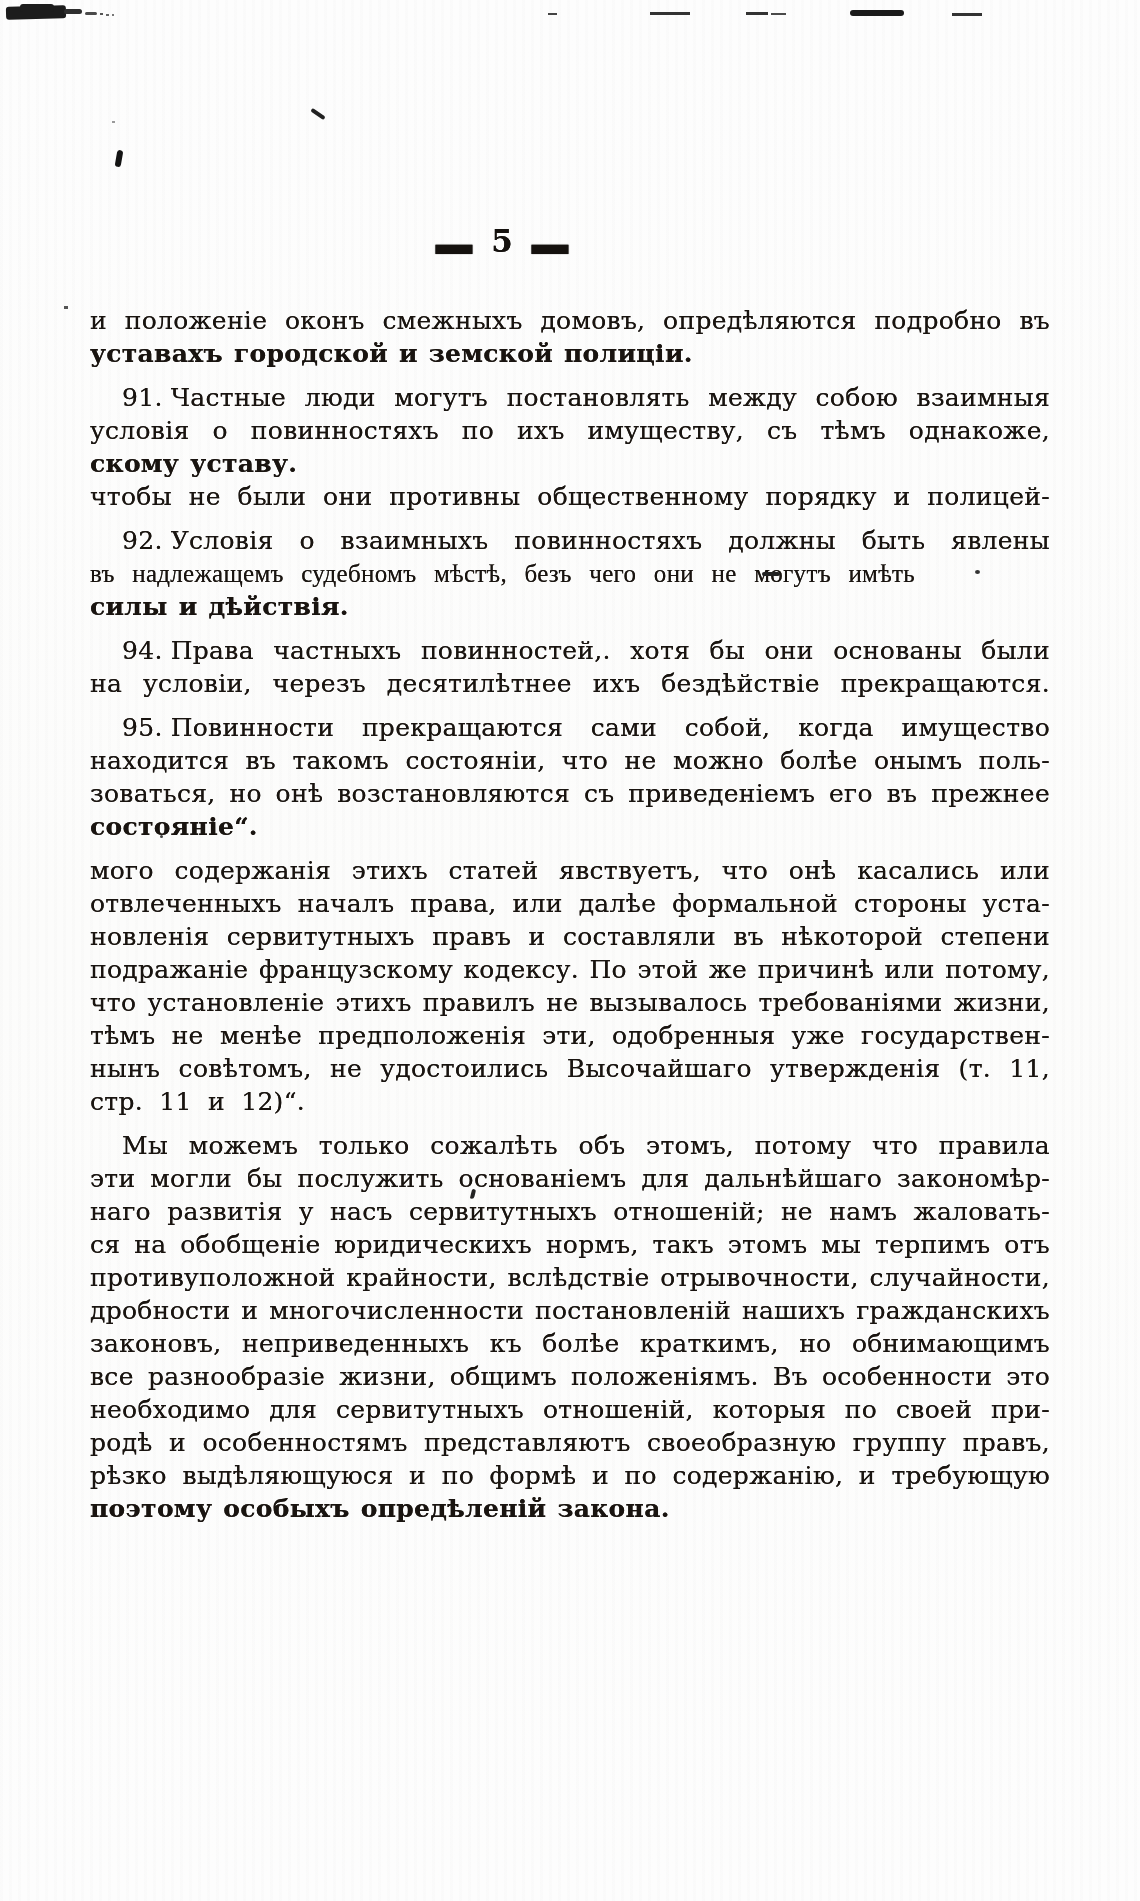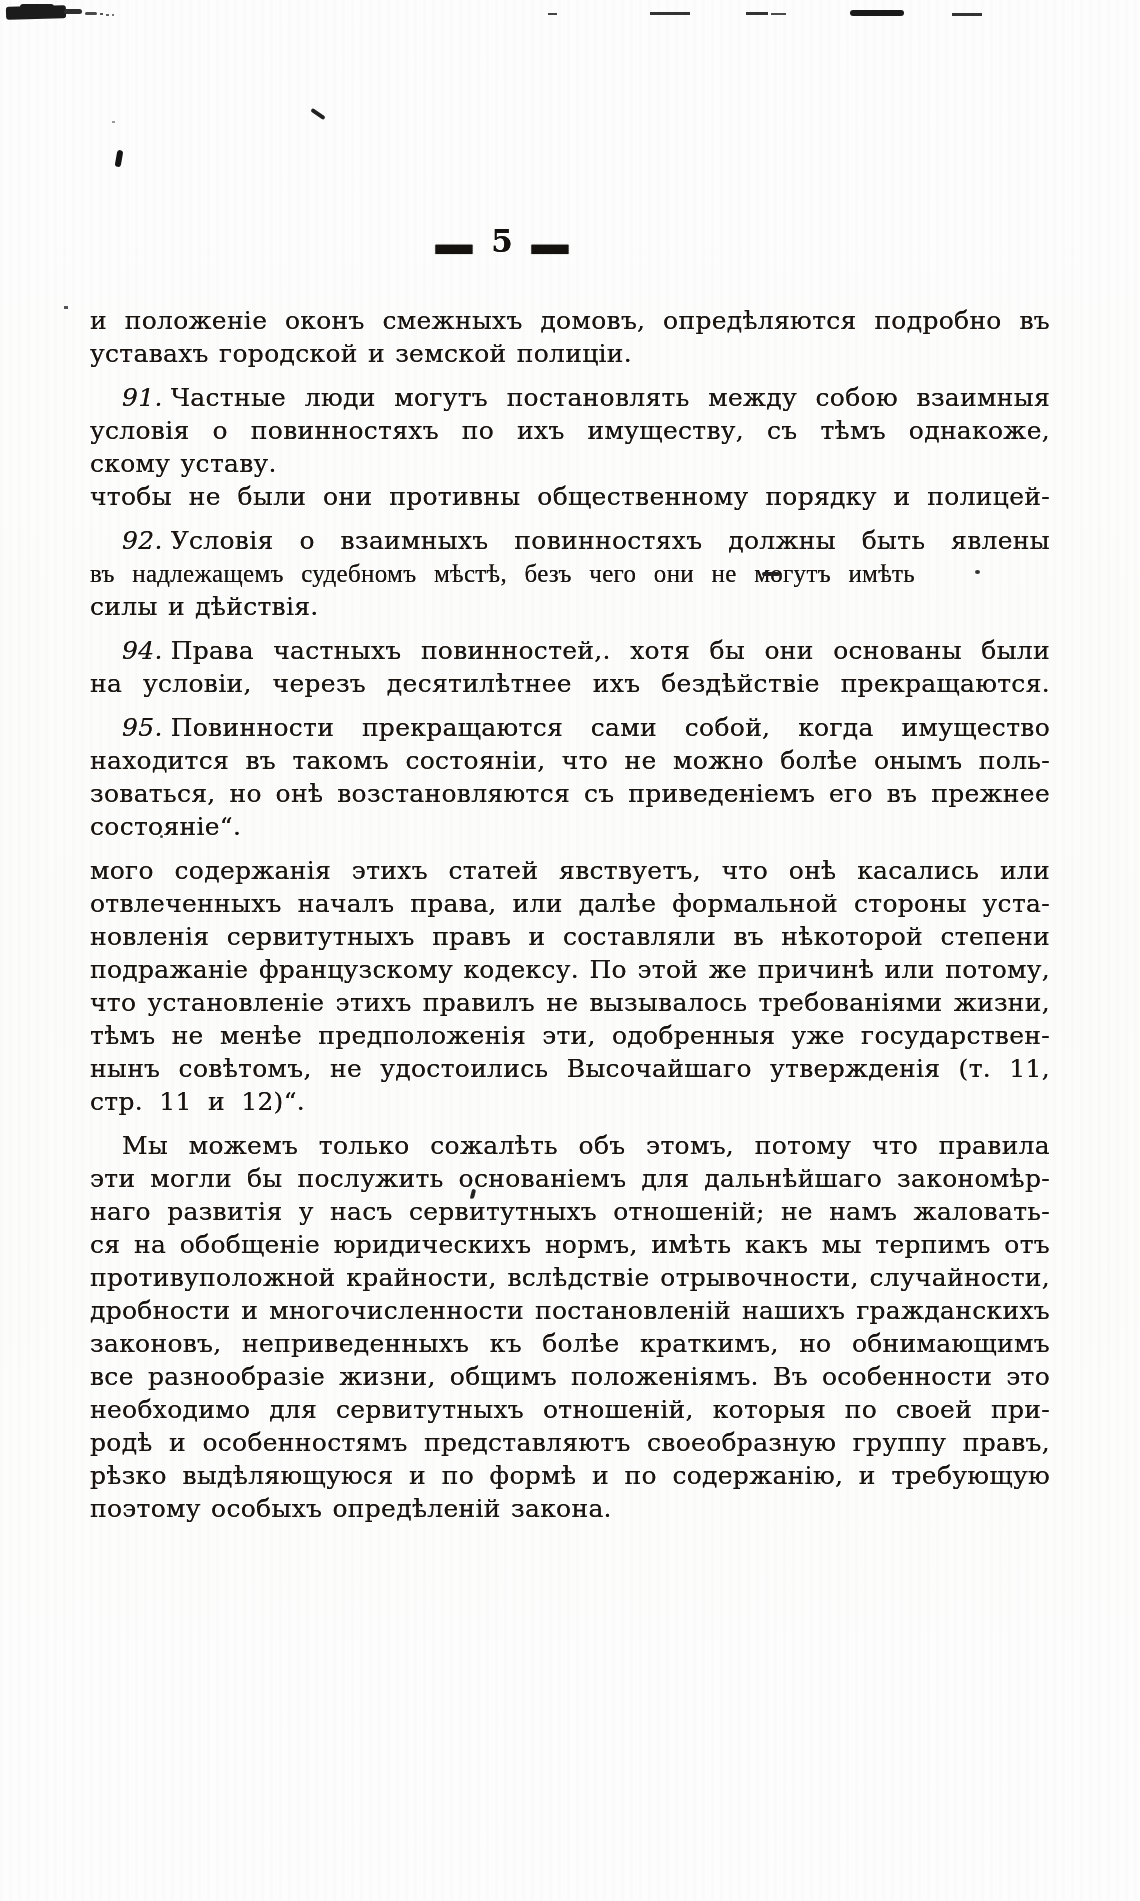--- a/index.html
+++ b/index.html
@@ -40,23 +40,23 @@
     letter-spacing:0.3px;word-spacing:2px;
     text-shadow:0 0 0.5px rgba(25,18,10,.85);
   }
   .para{margin-top:11px;}
   .para:first-child{margin-top:0;}
   .line{
     width:960px;height:33px;
     text-align:justify;text-align-last:justify;
     white-space:normal;
   }
-  .line.left{text-align-last:left;}
+  .line.left{text-align-last:left;font-weight:bold;}
   .line.indent{padding-left:32px;box-sizing:border-box;}
-  .artnum{font-style:italic;padding-right:8px;}
+  .artnum{padding-right:8px;}
   
   .art{position:absolute;background:#1c1c1c;}
   .round{border-radius:3px;}
 </style>
 </head>
 <body>
 
 <div class="sheet">
 
   <div class="pagenum">
@@ -98,21 +98,21 @@
         <div class="line">подражаніе французскому кодексу. По этой же причинѣ или потому,</div>
         <div class="line">что установленіе этихъ правилъ не вызывалось требованіями жизни,</div>
         <div class="line">тѣмъ не менѣе предположенія эти, одобренныя уже государствен-</div>
         <div class="line">нынъ совѣтомъ, не удостоились Высочайшаго утвержденія  (т. 11,</div>
         <div class="line" style="width: 215px;">стр. 11 и 12)“.</div>
       </div>
       <div class="para">
         <div class="line indent">Мы можемъ только сожалѣть объ этомъ, потому что  правила</div>
         <div class="line">эти могли бы послужить основаніемъ для дальнѣйшаго закономѣр-</div>
         <div class="line">наго развитія у насъ сервитутныхъ отношеній; не намъ жаловать-</div>
-        <div class="line">ся на обобщеніе юридическихъ нормъ, имѣть какъ мы терпимъ отъ</div>
+        <div class="line">ся на обобщеніе юридическихъ нормъ, такъ этомъ мы терпимъ отъ</div>
         <div class="line">противуположной крайности, вслѣдствіе отрывочности, случайности,</div>
         <div class="line">дробности и многочисленности постановленій нашихъ гражданскихъ</div>
         <div class="line">законовъ, неприведенныхъ къ болѣе краткимъ,  но  обнимающимъ</div>
         <div class="line">все разнообразіе жизни, общимъ положеніямъ. Въ особенности это</div>
         <div class="line">необходимо для сервитутныхъ отношеній, которыя  по  своей  при-</div>
         <div class="line">родѣ и особенностямъ  представляютъ своеобразную группу правъ,</div>
         <div class="line">рѣзко выдѣляющуюся и по формѣ и по содержанію, и требующую</div>
         <div class="line left">поэтому особыхъ опредѣленій закона.</div>
       </div>
     </div>

